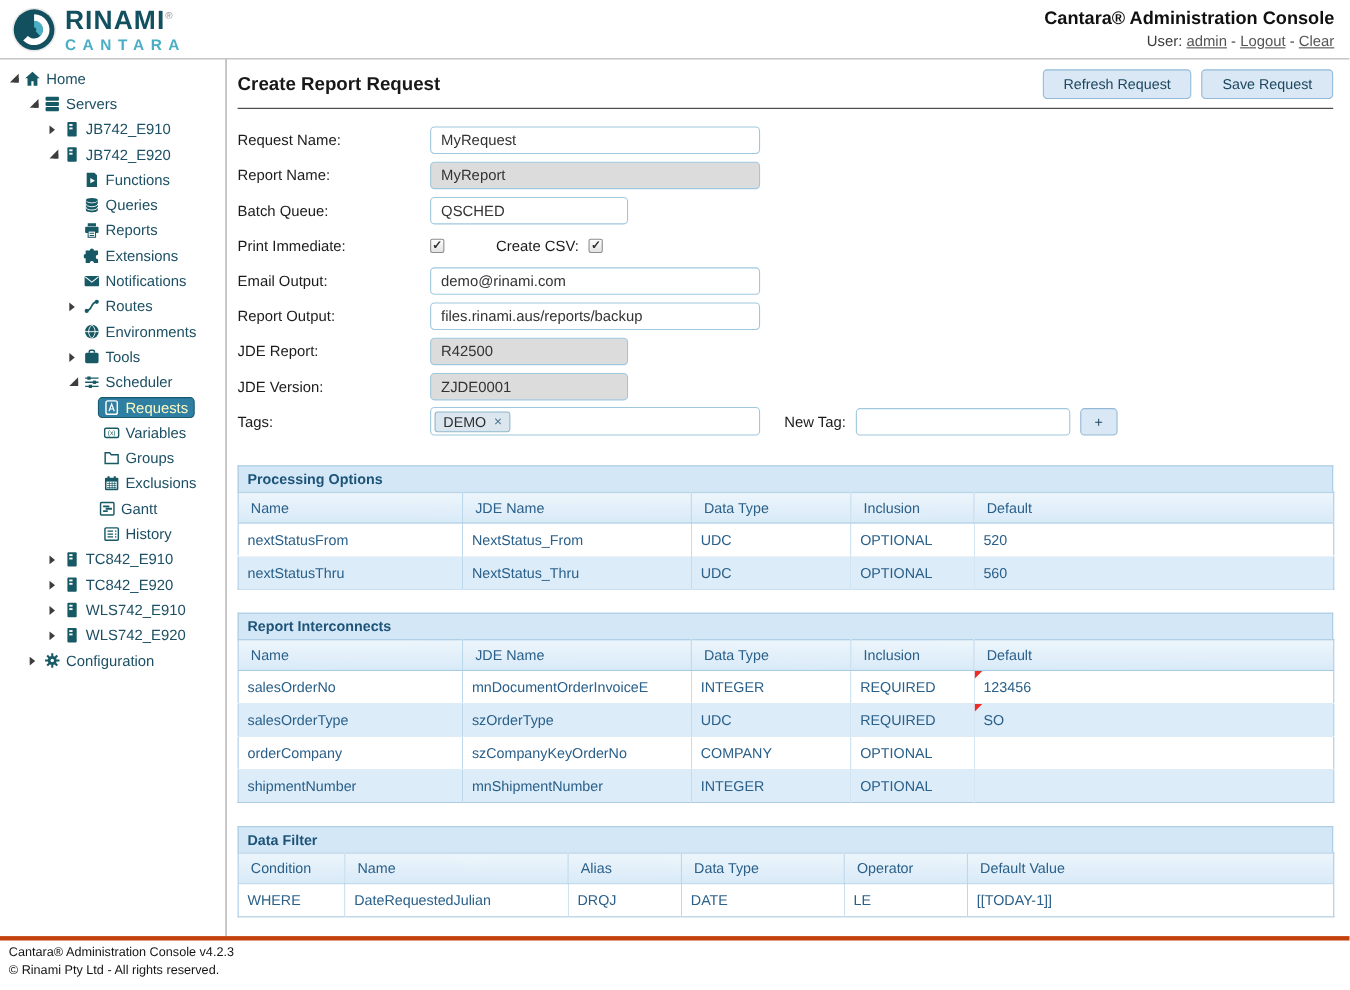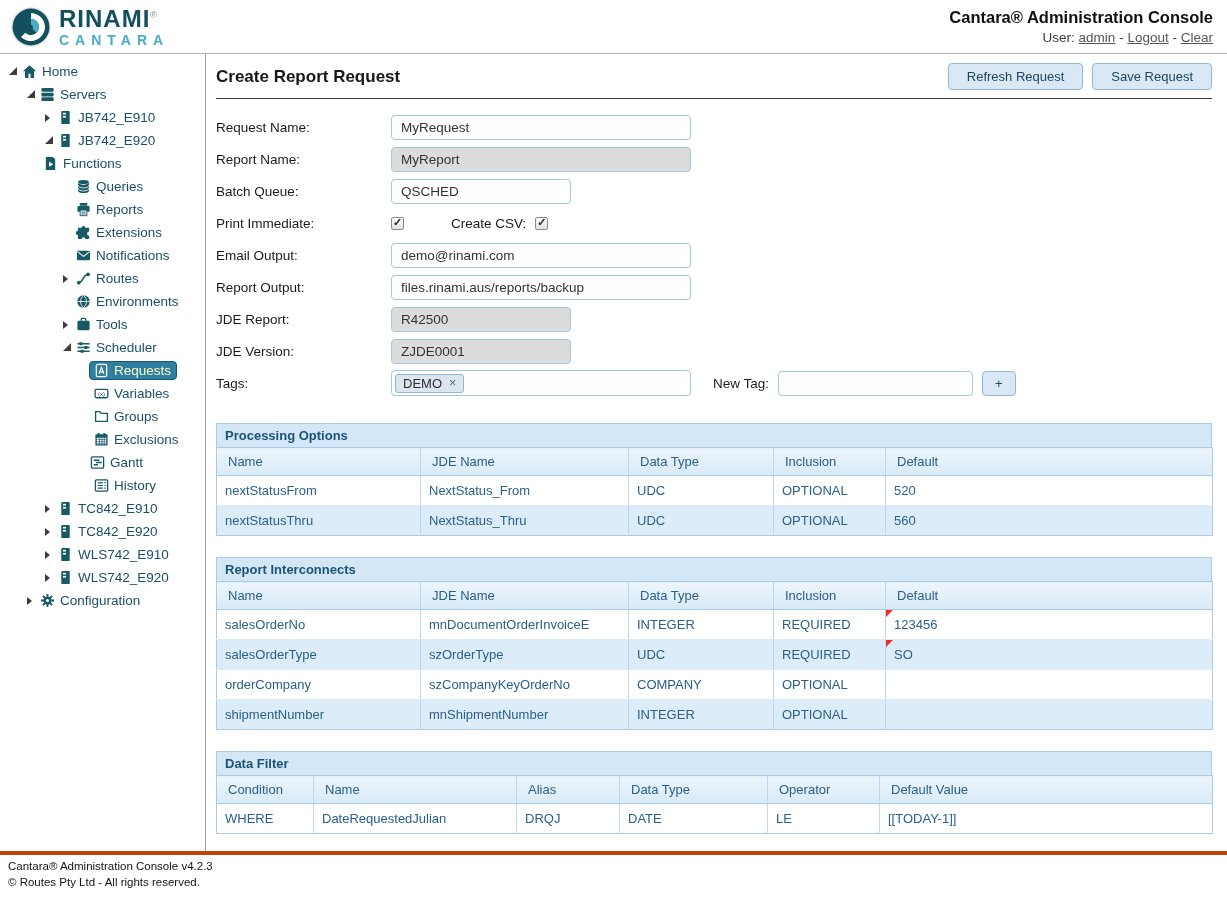--- a/index.html
+++ b/index.html
@@ -154,21 +154,21 @@
           <span class="ticon">
             <svg viewBox="0 0 16 16">
               <rect x="3.5" y="1" width="9" height="14" rx="1"></rect>
               <rect x="5.3" y="3" width="3.2" height="1.8" fill="#fff"></rect>
               <rect x="5.3" y="6.3" width="3.2" height="1.8" fill="#fff"></rect>
             </svg>
           </span>
           <span>JB742_E920</span>
         </span>
       </div>
-      <div class="trow" style="padding-left: 29px;">
+      <div class="trow" style="padding-left: 62px;">
         <span class="tw"></span>
         <span class="pill">
           <span class="ticon">
             <svg viewBox="0 0 16 16">
               <path d="M3 1h7.5L13 3.5V15H3z"></path>
               <path d="M6.5 6.2 11 8.8l-4.5 2.6z" fill="#fff"></path>
             </svg>
           </span>
           <span>Functions</span>
         </span>
@@ -611,14 +611,14 @@
               </tr>
             </tbody>
           </table>
         </div>
       </div>
   </div>
 </div>
 
 <div class="ftr">
   <div>Cantara® Administration Console v4.2.3</div>
-  <div>© Routes Pty Ltd - All rights reserved.</div>
+  <div>© Rinami Pty Ltd - All rights reserved.</div>
 </div>
 
 </body></html>

